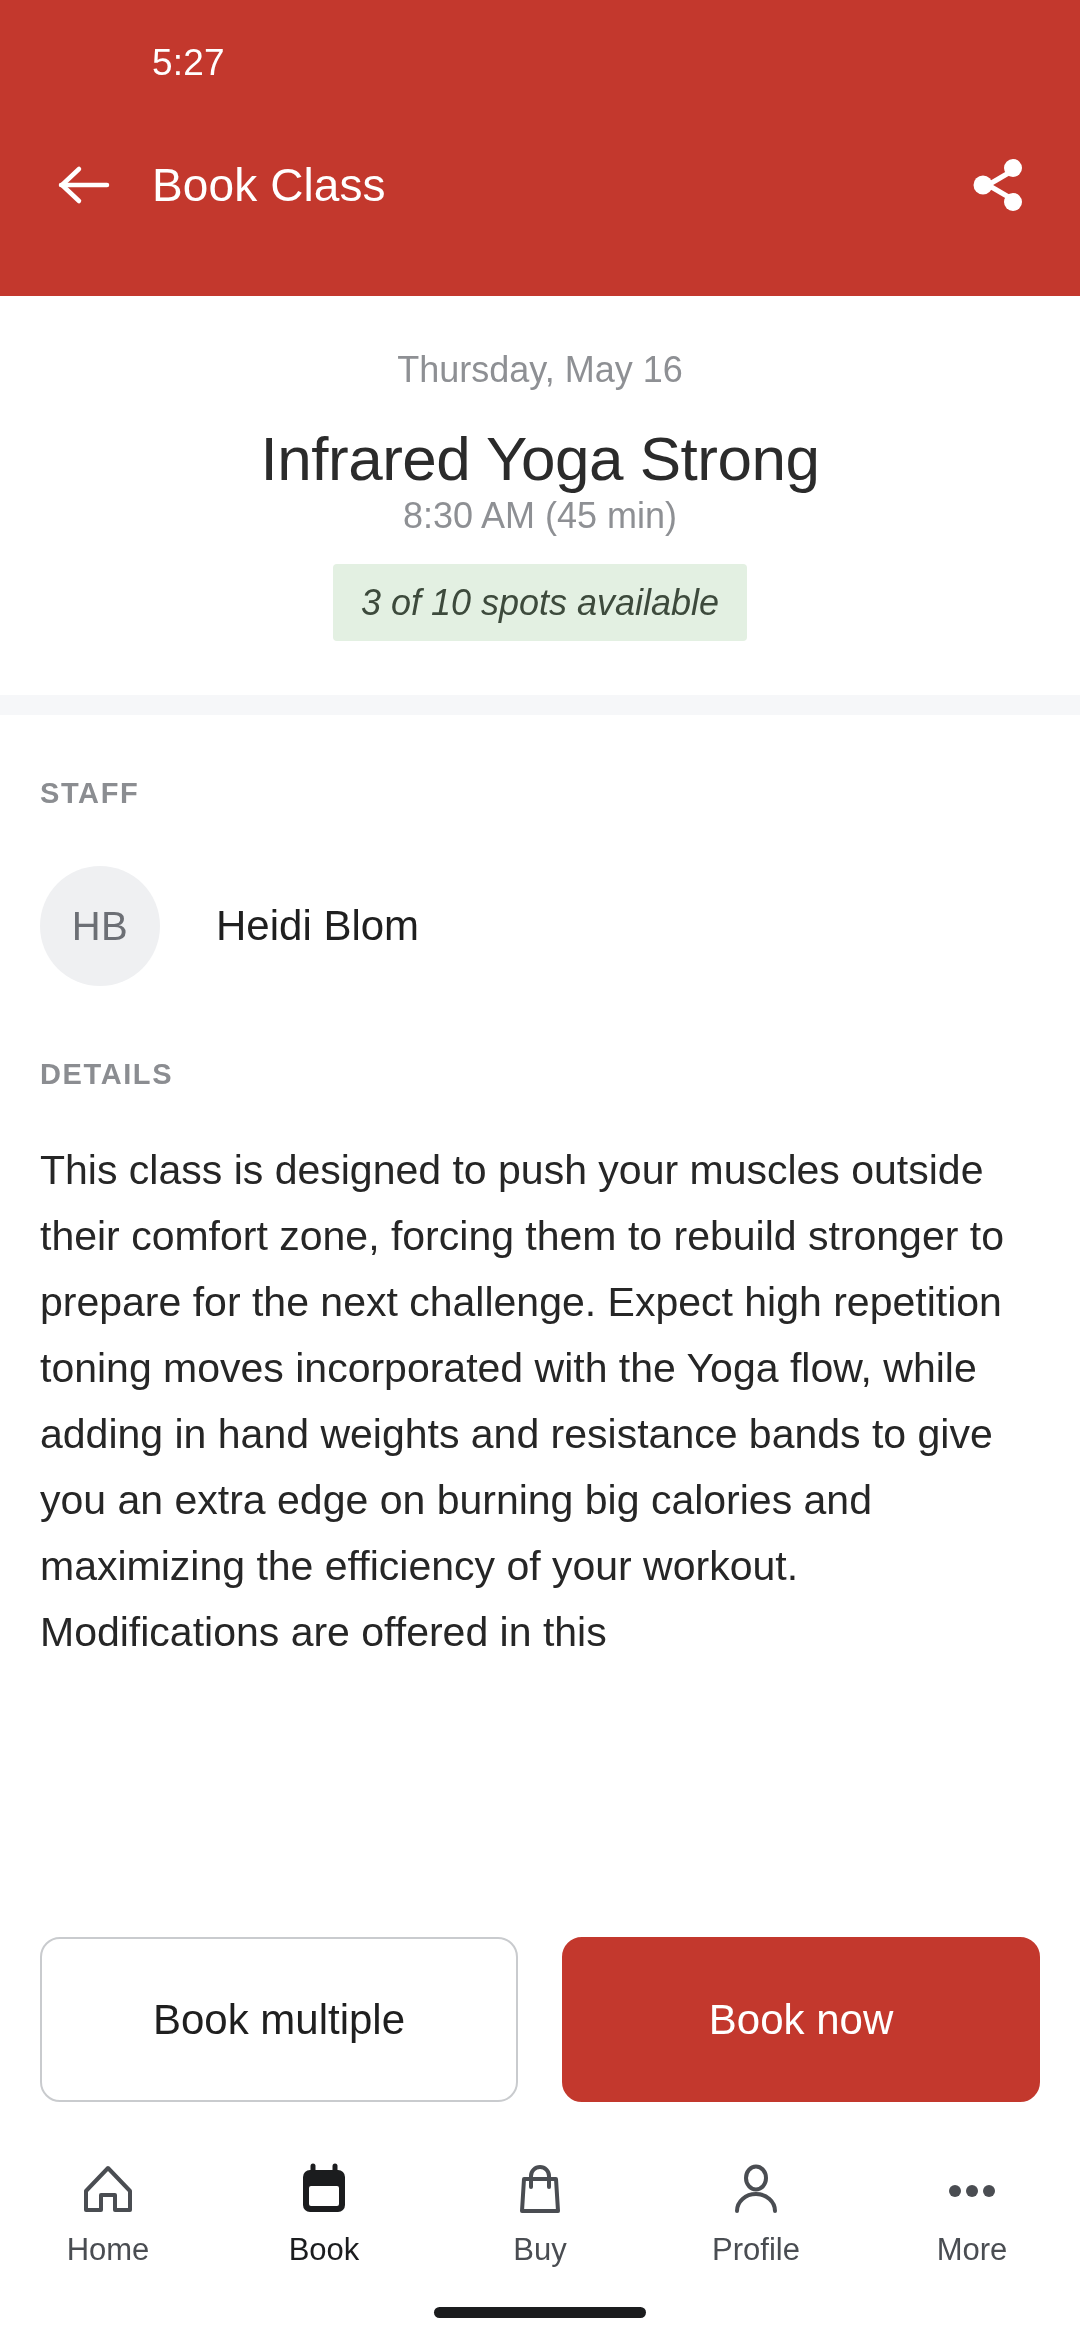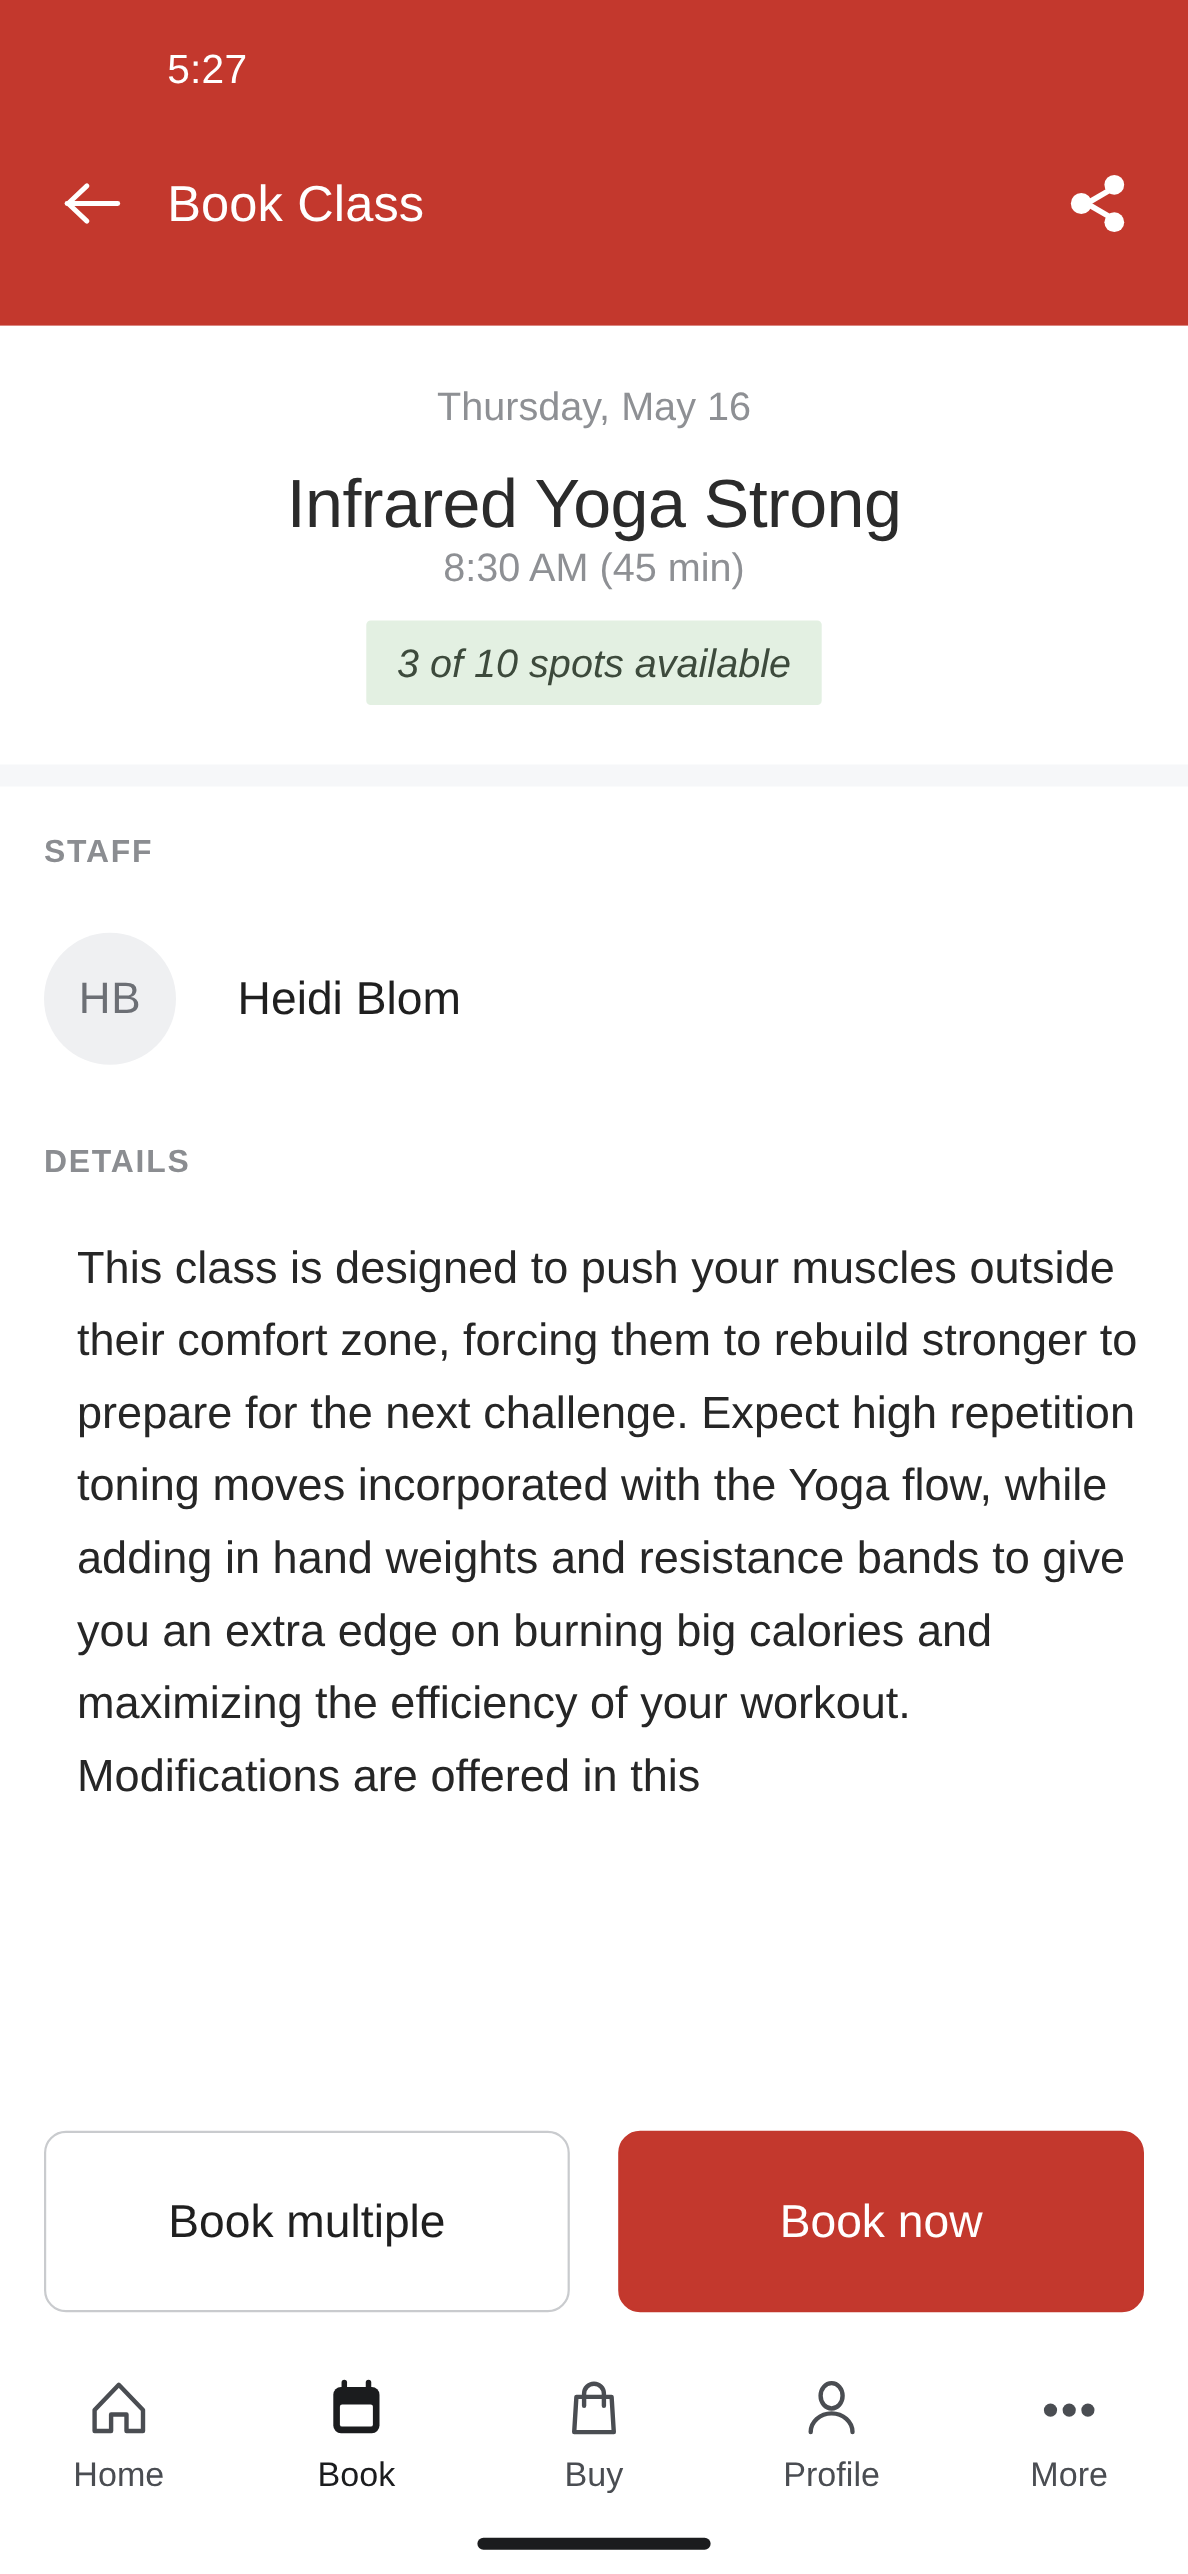--- a/index.html
+++ b/index.html
@@ -44,33 +44,33 @@
     background:#E3F0E2; color:#3D4A3C; font-size:36px;
     padding:19px 28px; border-radius:4px; line-height:1.1; display:inline-block;font-style:italic;
   }
 
   .section-divider { background:#F6F7F9; height:20px; width:100%; flex:0 0 auto; }
 
   
   .content { flex:1 1 auto; padding:0 40px; overflow:hidden; position:relative; }
   .section-label {
     color:#8B8D91; font-size:29px; font-weight:700; letter-spacing:1.6px;
-    margin-top:44px;
+    margin-top:62px;
   }
   .staff-row { display:flex; align-items:center; margin-top:56px; }
   .avatar {
     width:120px; height:120px; border-radius:50%; background:#EFF0F2;
     display:flex; align-items:center; justify-content:center;
     color:#6C6F75; font-size:40px; letter-spacing:0.5px; flex:0 0 auto;
   }
   .staff-name { margin-left:56px; color:#1F1F1F; font-size:42px; }
 
   .details-label { margin-top:72px; }
   .details-body {
-    margin-top:46px; color:#262626; font-size:41px; line-height:1.08;margin-left:30px;
+    margin-top:46px; color:#262626; font-size:41px; line-height:1.08;
   }
   .details-body p { line-height:66px; }
 
   
   .actions {
     flex:0 0 auto; background:#ffffff; padding:28px 40px 30px;
     display:flex; gap:44px; align-items:center;
   }
   .btn {
     flex:1 1 0; height:165px; border-radius:20px; font-size:42px;

